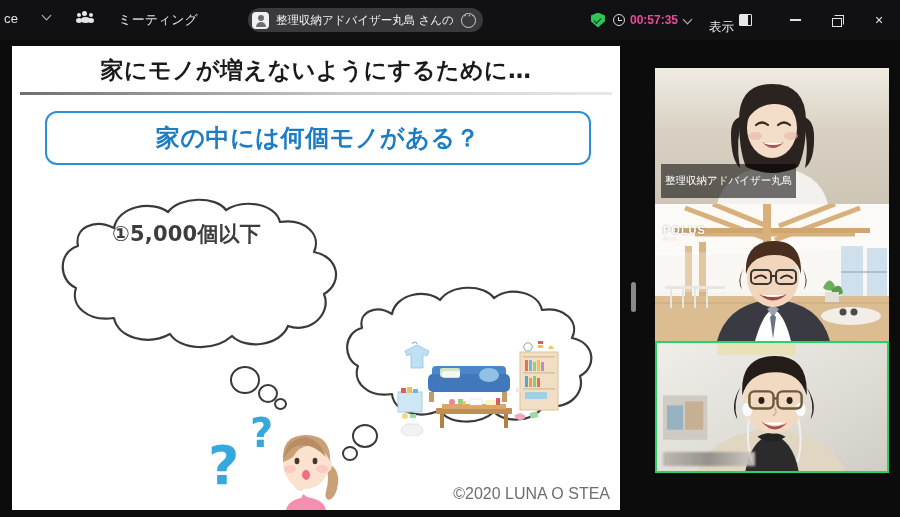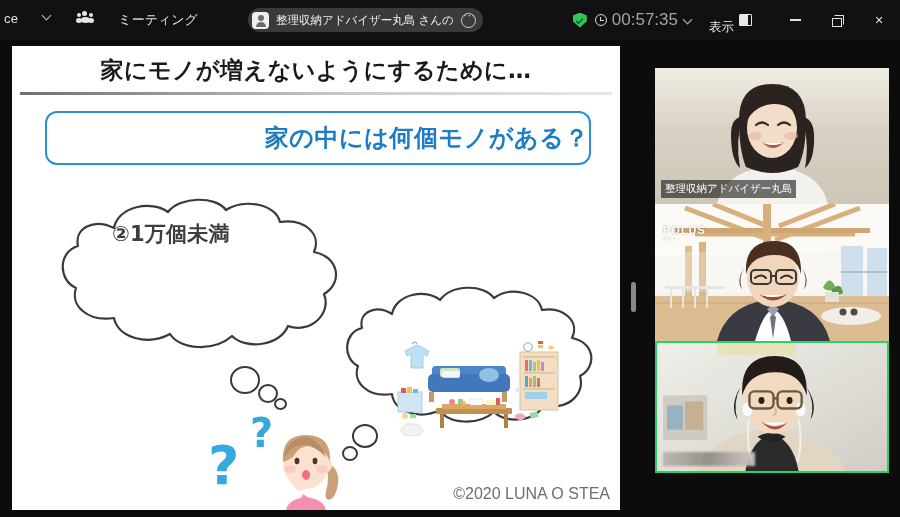--- a/index.html
+++ b/index.html
@@ -87,21 +87,21 @@
     position: relative;
   }
   .clock-icon::before {
     content: ""; position: absolute; left: 4.2px; top: 2px;
     width: 1.2px; height: 4px; background: #dadada;
   }
   .clock-icon::after {
     content: ""; position: absolute; left: 4.4px; top: 5px;
     width: 3.4px; height: 1.2px; background: #dadada;
   }
-  .clock-text { color: #a3a3a3; font-size: 17px; font-family: "Liberation Sans", sans-serif; }
+  .clock-text { color: #ec4899; font-size: 12px; font-family: "Liberation Sans", sans-serif; font-weight: bold; }
   .view-grp { display: flex; align-items: center; gap: 5px; margin-right: 22px; }
   .view-label { color: #ededed; font-size: 12.5px; margin-top: 14px; }
   .view-icon {
     width: 13px; height: 12px; background: #e6e6e6; border-radius: 1.5px;
     position: relative; overflow: hidden;
   }
   .view-icon::after {
     content: ""; position: absolute; right: 0; top: 0;
     width: 5px; height: 12px; background: #111113;
     box-shadow: inset 0 0 0 1px #e6e6e6;
@@ -139,21 +139,21 @@
     font-size: 23px; font-weight: 700; letter-spacing: .5px;
     font-family: "DejaVu Sans", "Liberation Sans", sans-serif;
   }
   .title-rule {
     position: absolute; left: 8px; top: 46px; width: 592px; height: 3px;
     background: linear-gradient(to right, #6f6f6f 0%, #8d8d8d 18%, #c9c9c9 55%, #e8e8e8 100%);
   }
   .q-box {
     position: absolute; left: 33px; top: 65px; width: 546px; height: 54px;
     border: 2.2px solid #2b8fd4; border-radius: 12px; background: #fff;
-    display: flex; align-items: center; justify-content: flex-end;
+    display: flex; align-items: center; justify-content: center;
   }
   .q-box-text {
     color: #1c7dc4; font-size: 24px; font-weight: 700; letter-spacing: .6px;
     font-family: "DejaVu Sans", "Liberation Sans", sans-serif;
   }
 
   
   .bubble-left { position: absolute; left: 44px; top: 148px; width: 310px; height: 160px; }
   .bubble-right { position: absolute; left: 330px; top: 238px; width: 260px; height: 140px; }
   .bubble-left svg, .bubble-right svg { width: 100%; height: 100%; display: block; }
@@ -207,21 +207,21 @@
   .tile {
     position: absolute; left: 11px; width: 234px; overflow: hidden;
   }
   .tile-1 { top: 28px;  height: 136px; }
   .tile-2 { top: 164px; height: 137px; }
   .tile-3 { top: 301px; height: 132px; border: 2.5px solid #2ad16a; }
 
   .namebadge {
     position: absolute; left: 6px; bottom: 6px;
     background: rgba(0,0,0,.55); color: #fff;
-    font-size: 10.5px; padding: 2px 4px; border-radius: 0;
+    font-size: 10.5px; padding: 10px 4px; border-radius: 0;
     white-space: nowrap;
   }
   .polus {
     position: absolute; left: 8px; top: 20px;
     color: #ffffff; font-size: 11px; font-weight: 700; letter-spacing: 1px;
     text-shadow: 0 0 2px rgba(0,0,0,.4);
     font-family: "Liberation Sans", sans-serif;
   }
   .polus small { display: block; font-size: 4px; letter-spacing: .5px; font-weight: 400; }
   .tile svg { width: 100%; height: 100%; display: block; }
@@ -296,21 +296,21 @@
       <div class="bubble-left">
         <svg viewBox="0 0 310 160" xmlns="http://www.w3.org/2000/svg">
           <path d="M58 34 C62 12, 96 6, 112 18 C124 2, 160 2, 170 16 C188 4, 220 10, 224 28
                    C248 24, 266 40, 258 58 C282 62, 288 88, 268 100 C276 120, 254 140, 232 132
                    C224 152, 190 156, 176 142 C158 158, 124 156, 114 140 C92 152, 62 144, 58 124
                    C32 128, 14 112, 20 94 C2 86, 2 58, 22 52 C18 34, 38 24, 58 34 Z" fill="#ffffff" stroke="#3a3a3a" stroke-width="2.2" stroke-linejoin="round"></path>
         </svg>
       </div>
 
       <div class="opts">
-        <div>②1万個未満</div>
+        <div>①5,000個以下</div>
       </div>
 
       <div class="tiny-b" style="left:218px; top:320px; width:30px; height:28px;"></div>
       <div class="tiny-b" style="left:246px; top:338px; width:20px; height:19px;"></div>
       <div class="tiny-b" style="left:262px; top:352px; width:13px; height:12px;"></div>
 
       <div class="bubble-right">
         <svg viewBox="0 0 260 140" xmlns="http://www.w3.org/2000/svg">
           <path d="M50 30 C54 10, 84 4, 98 16 C110 0, 142 0, 152 14 C168 2, 196 8, 200 26
                    C222 22, 238 38, 230 54 C252 58, 256 82, 238 92 C244 112, 222 128, 202 120

